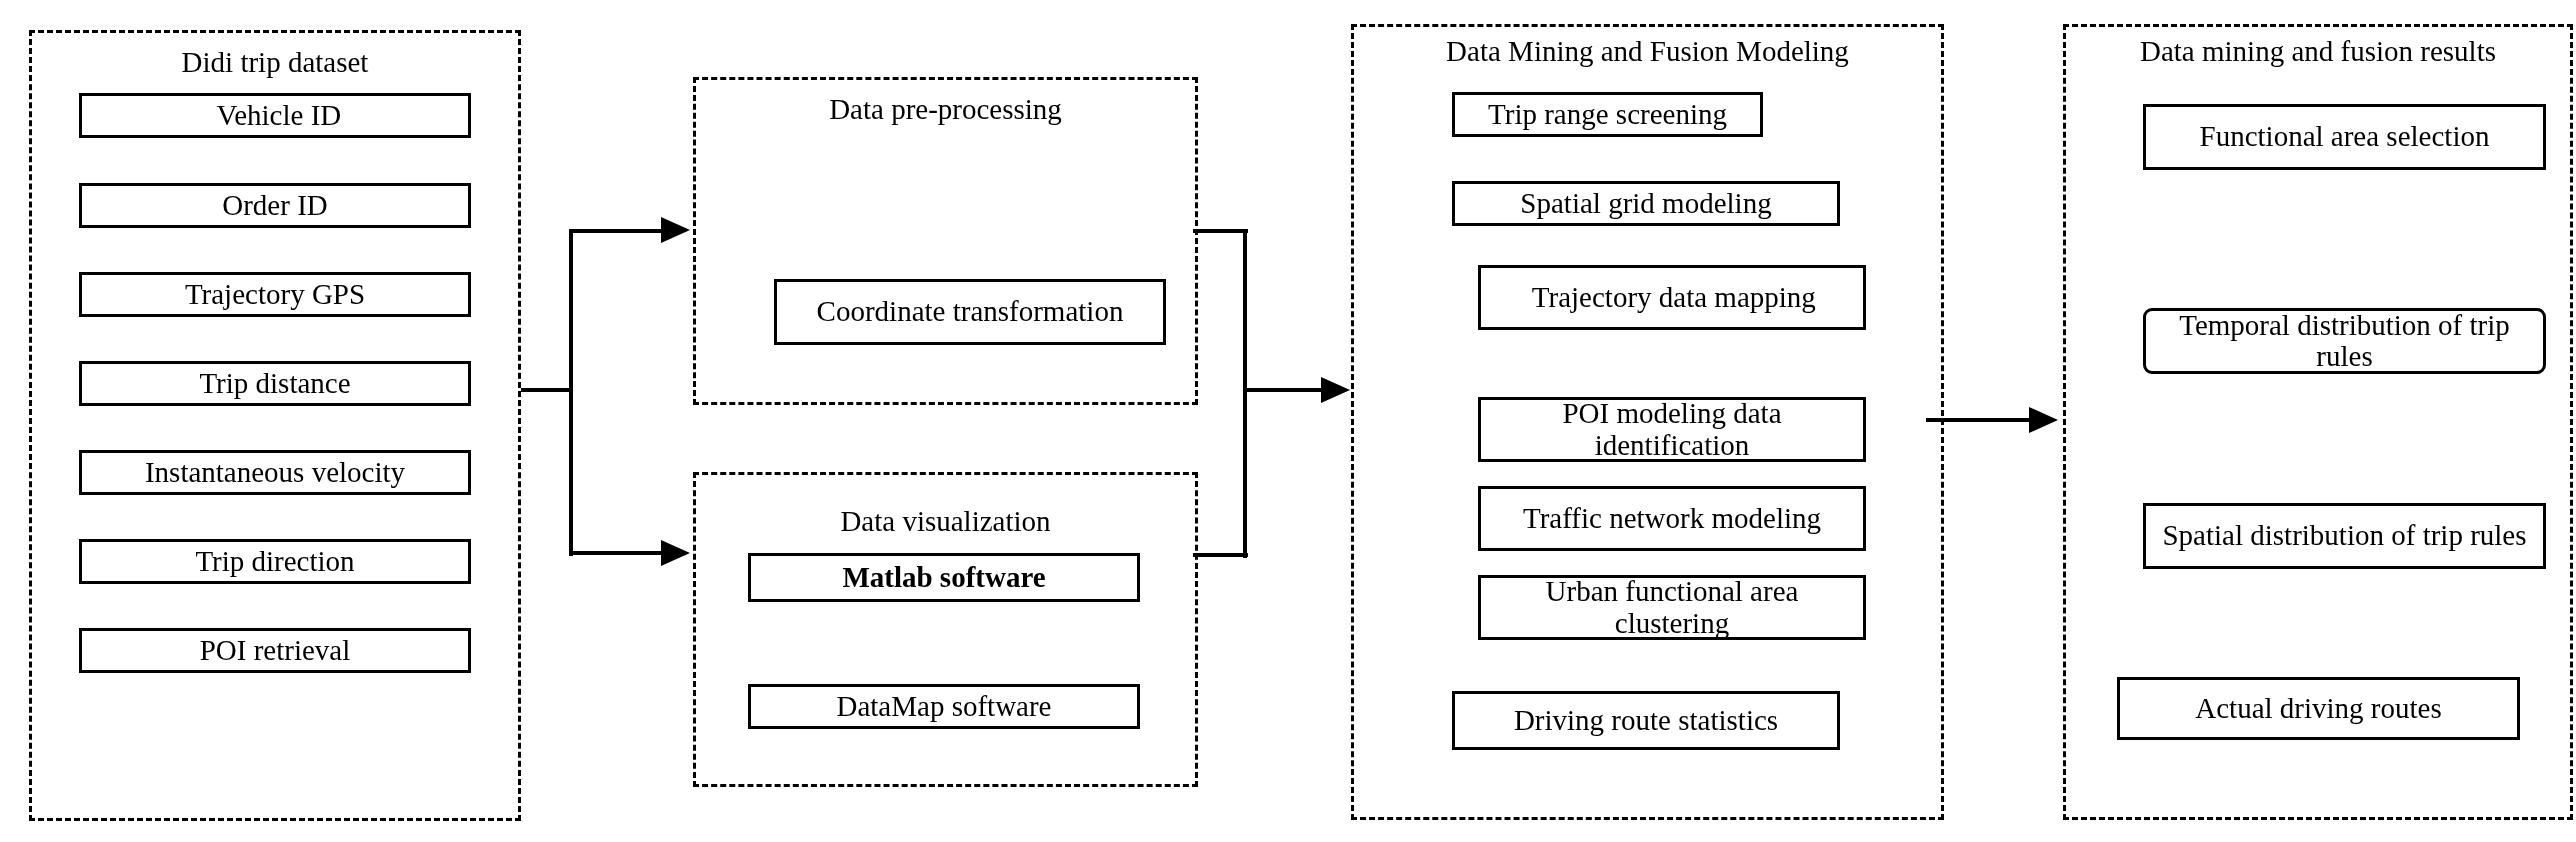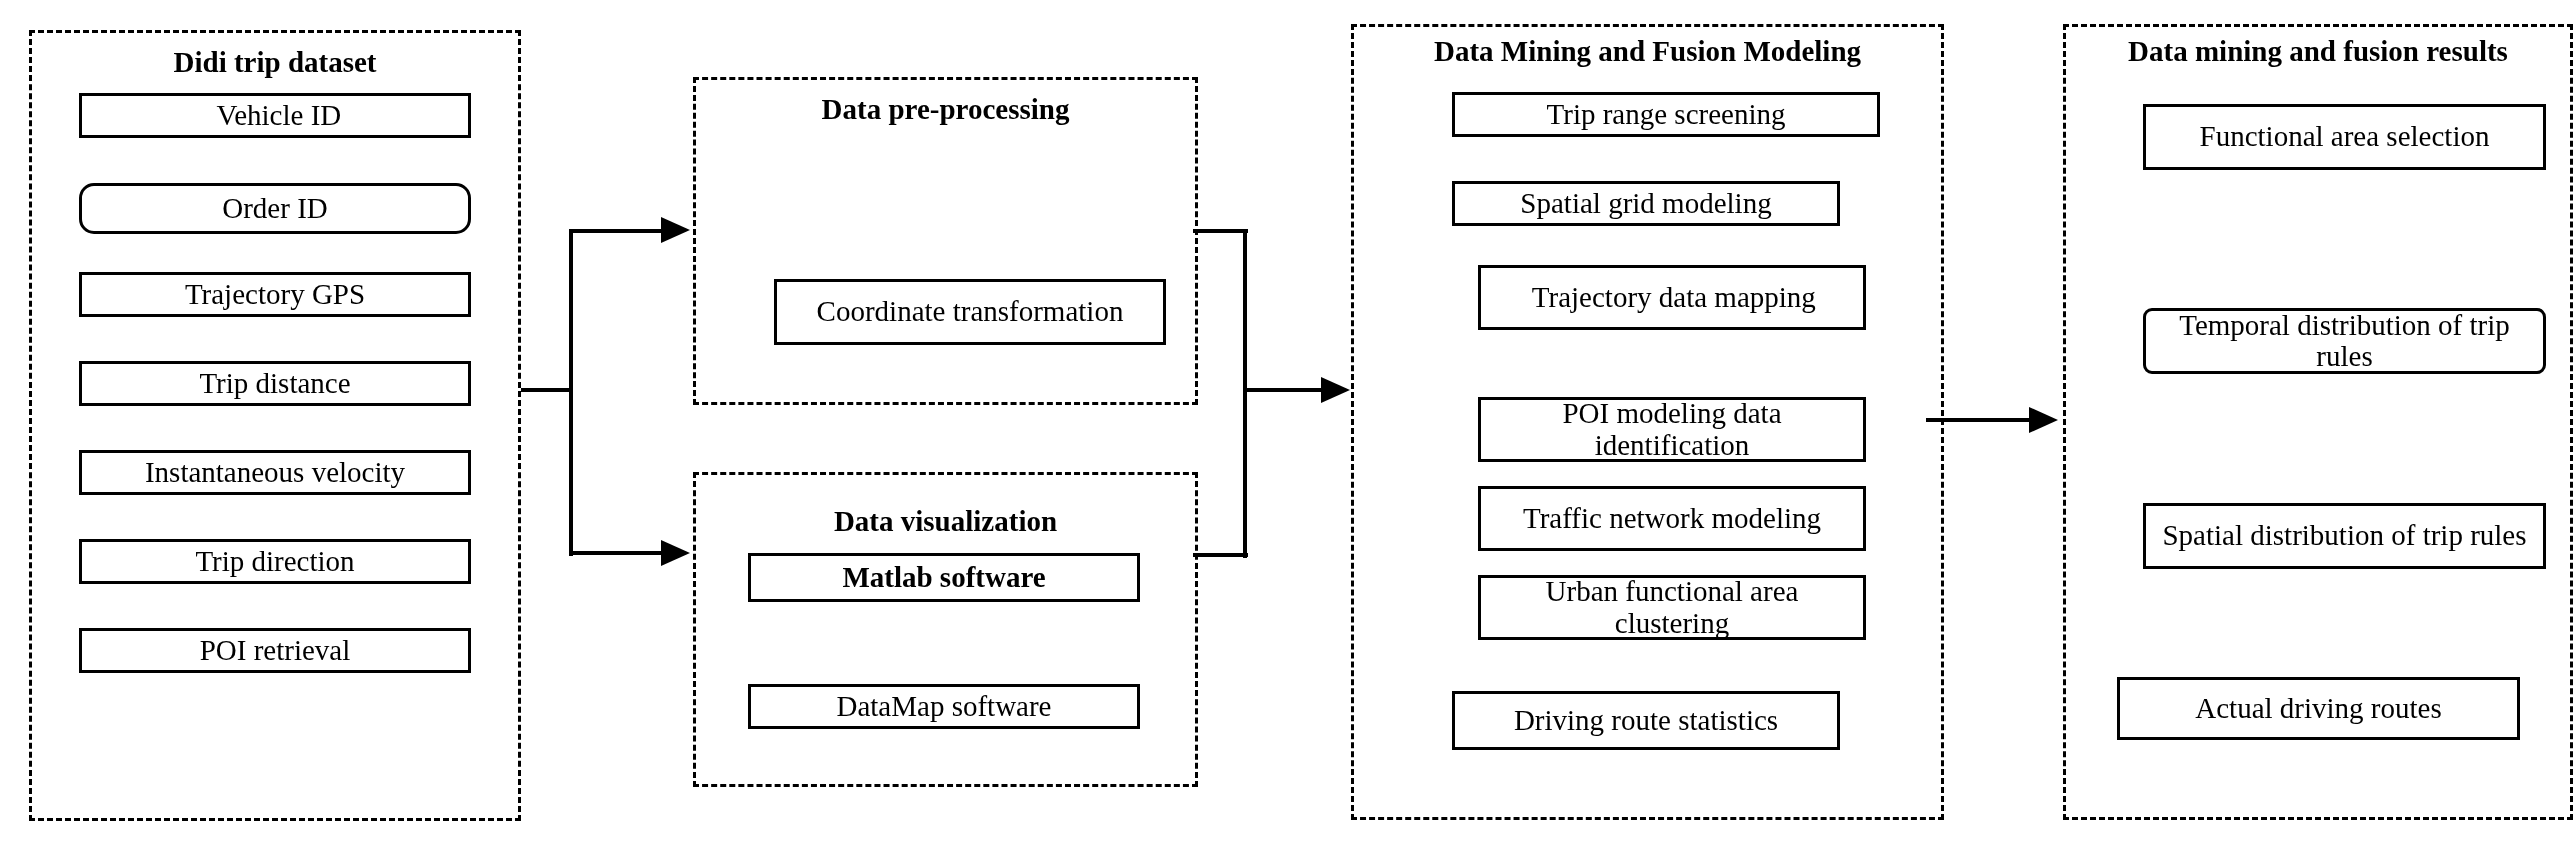--- a/index.html
+++ b/index.html
@@ -14,21 +14,20 @@
     background: #ffffff;
     font-family: "Liberation Serif", "DejaVu Serif", serif;
     overflow: hidden;
   }
   
   .group {
     position: absolute;
     border: 3.6px dashed #000000;
     box-sizing: border-box;
     background: transparent;
-    font-weight: bold;
   }
   .group-title {
     position: absolute;
     left: 0;
     right: 0;
     text-align: center;
     font-size: 29px;
     line-height: 1.1;
     color: #000000;
     white-space: nowrap;
@@ -72,21 +71,21 @@
 </head>
 <body>
 
 <div id="canvas">
 
   <div class="group" style="left:29px; top:30px; width:492px; height:791px;">
     <div class="group-title" style="top:14.4px;">Didi trip dataset</div>
   </div>
 
   <div class="node" style="left:79px; top:93px; width:392px; height:45px;padding-left:12px;">Vehicle ID</div>
-  <div class="node" style="left:79px; top:183px; width:392px; height:51px;border-radius:15px;">Order ID</div>
+  <div class="node" style="left:79px; top:183px; width:392px; height:45px;">Order ID</div>
   <div class="node" style="left:79px; top:272px; width:392px; height:45px;">Trajectory GPS</div>
   <div class="node" style="left:79px; top:361px; width:392px; height:45px;">Trip distance</div>
   <div class="node" style="left:79px; top:450px; width:392px; height:45px;">Instantaneous velocity</div>
   <div class="node" style="left:79px; top:539px; width:392px; height:45px;">Trip direction</div>
   <div class="node" style="left:79px; top:628px; width:392px; height:45px;">POI retrieval</div>
 
   <div class="group" style="left:693px; top:77px; width:505px; height:328px;">
     <div class="group-title" style="top:14.4px;">Data pre-processing</div>
   </div>
 
@@ -96,21 +95,21 @@
     <div class="group-title" style="top:31px;">Data visualization</div>
   </div>
 
   <div class="node" style="left:748px; top:553px; width:392px; height:49px;font-weight:bold;">Matlab software</div>
   <div class="node" style="left:748px; top:684px; width:392px; height:45px;">DataMap software</div>
 
   <div class="group" style="left:1351px; top:24.4px; width:593px; height:796px;">
     <div class="group-title" style="top:8.6px;">Data Mining and Fusion Modeling</div>
   </div>
 
-  <div class="node" style="left:1452px; top:92px; width:428px; height:45px;">Trip range screening</div>
+  <div class="node" style="left:1452px; top:92px; width:311px; height:45px;">Trip range screening</div>
   <div class="node" style="left:1452px; top:181px; width:388px; height:45px;">Spatial grid modeling</div>
   <div class="node two-line" style="left:1452px; top:265px; width:388px; height:65px;padding-left:8px;">Trajectory data mapping</div>
   <div class="node two-line" style="left:1452px; top:397px; width:388px; height:65px;">POI modeling data identification</div>
   <div class="node two-line" style="left:1452px; top:486px; width:388px; height:65px;">Traffic network modeling</div>
   <div class="node two-line" style="left:1452px; top:575px; width:388px; height:65px;">Urban functional area clustering</div>
   <div class="node" style="left:1452px; top:691px; width:388px; height:59px;">Driving route statistics</div>
 
   <div class="group" style="left:2063px; top:24.4px; width:510px; height:796px;">
     <div class="group-title" style="top:8.6px;">Data mining and fusion results</div>
   </div>

